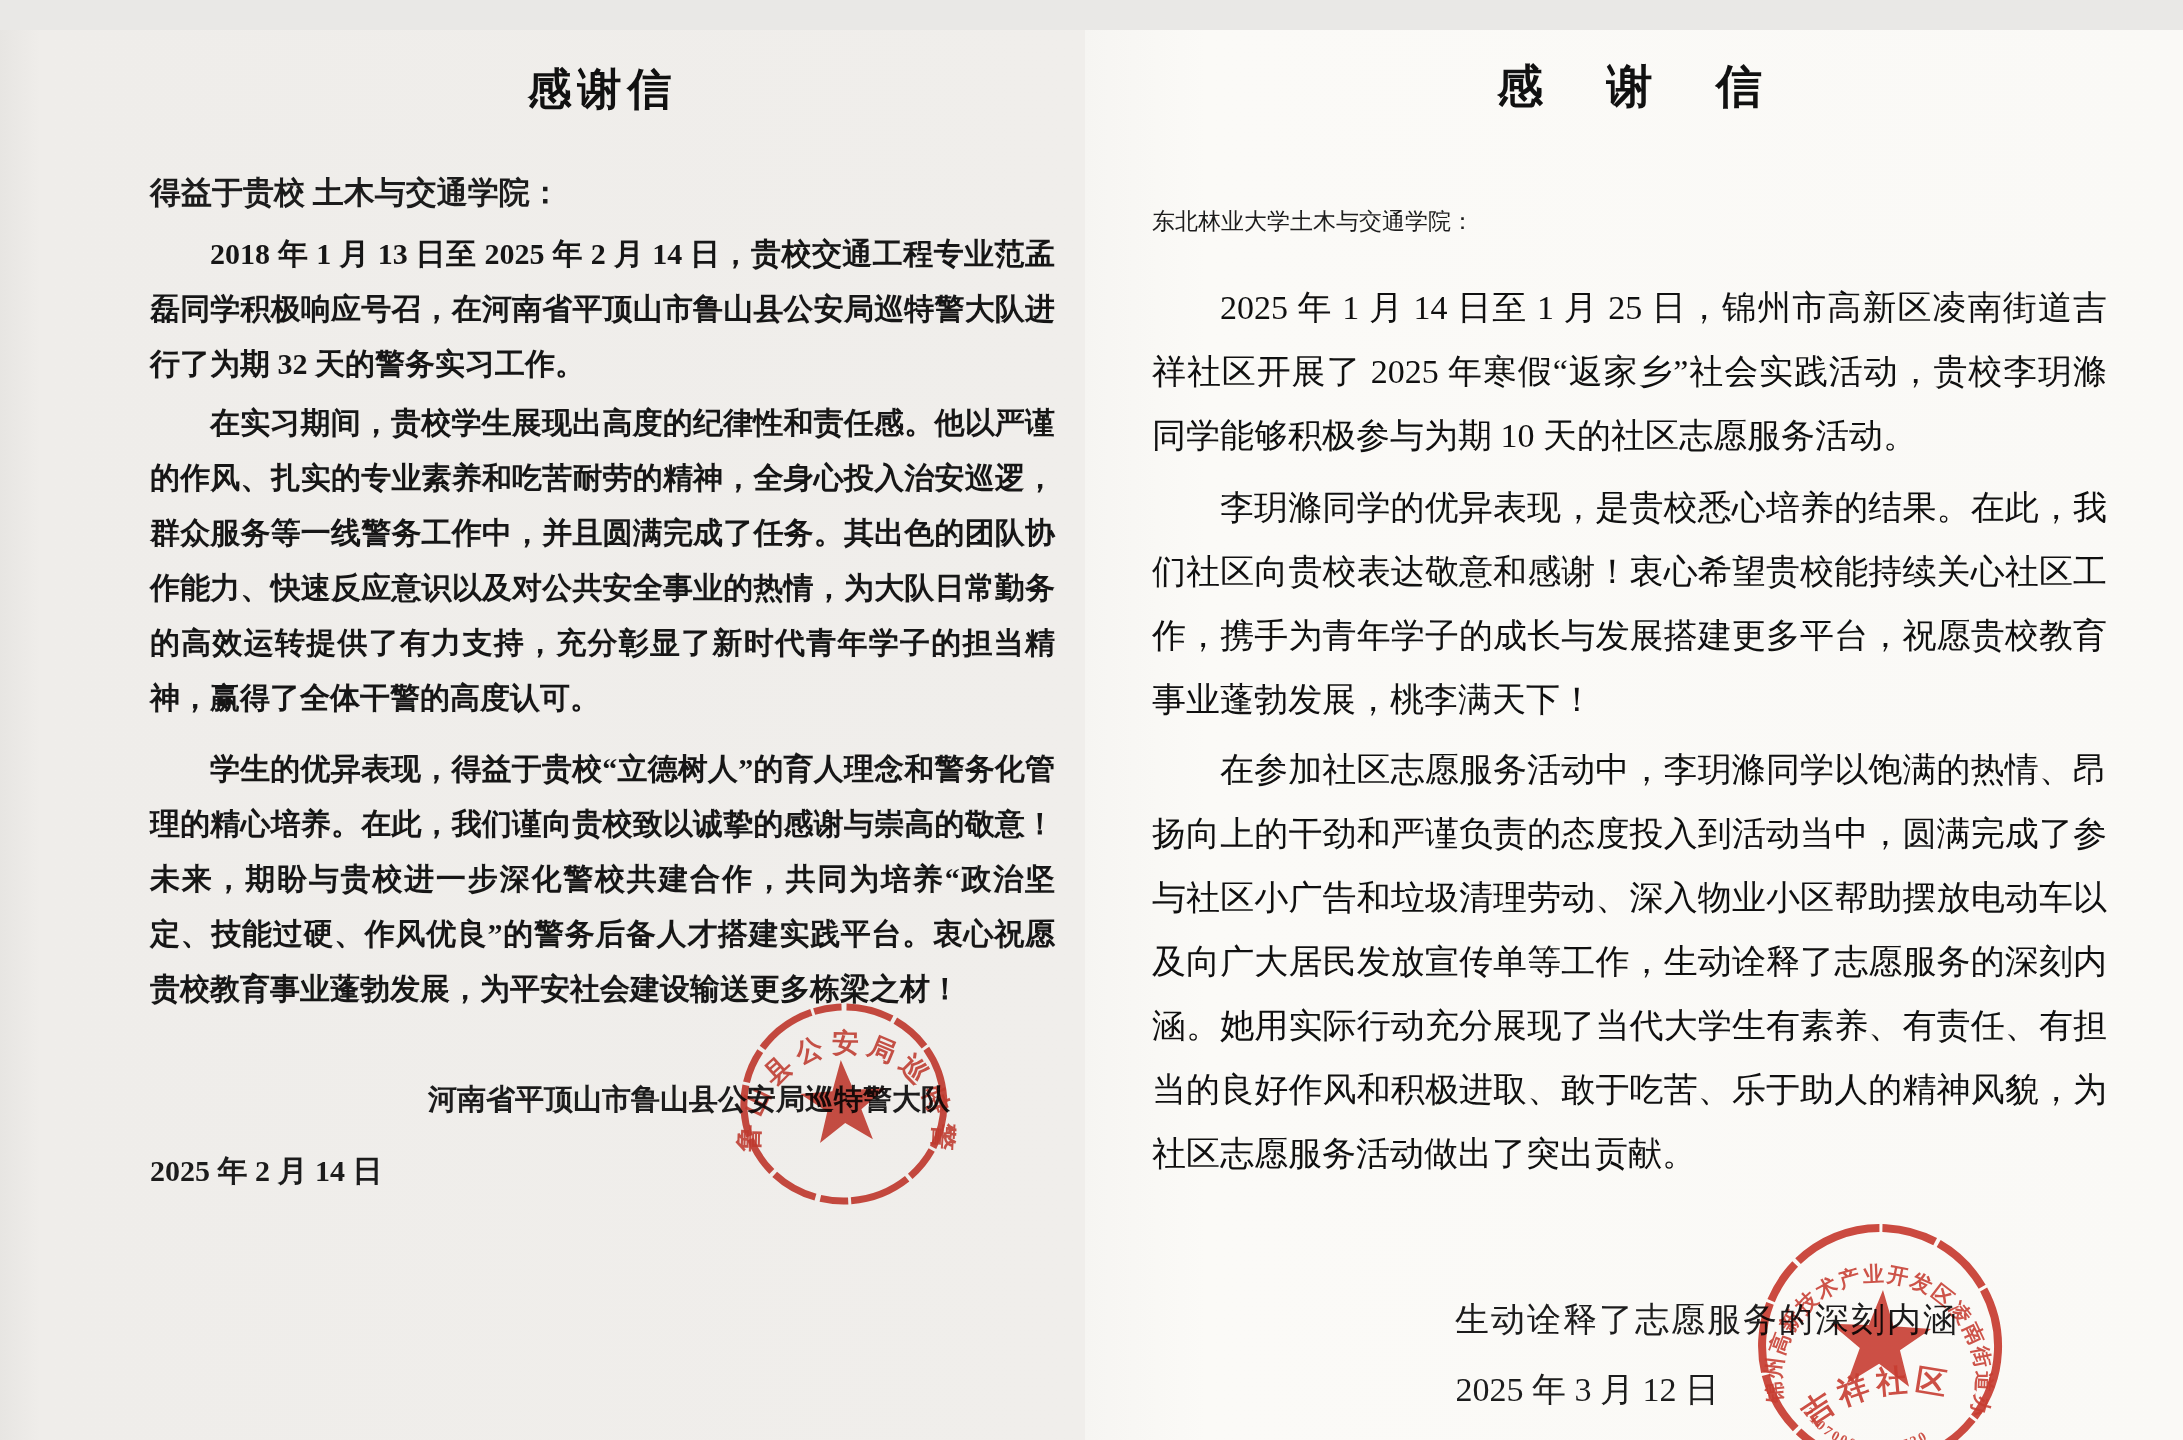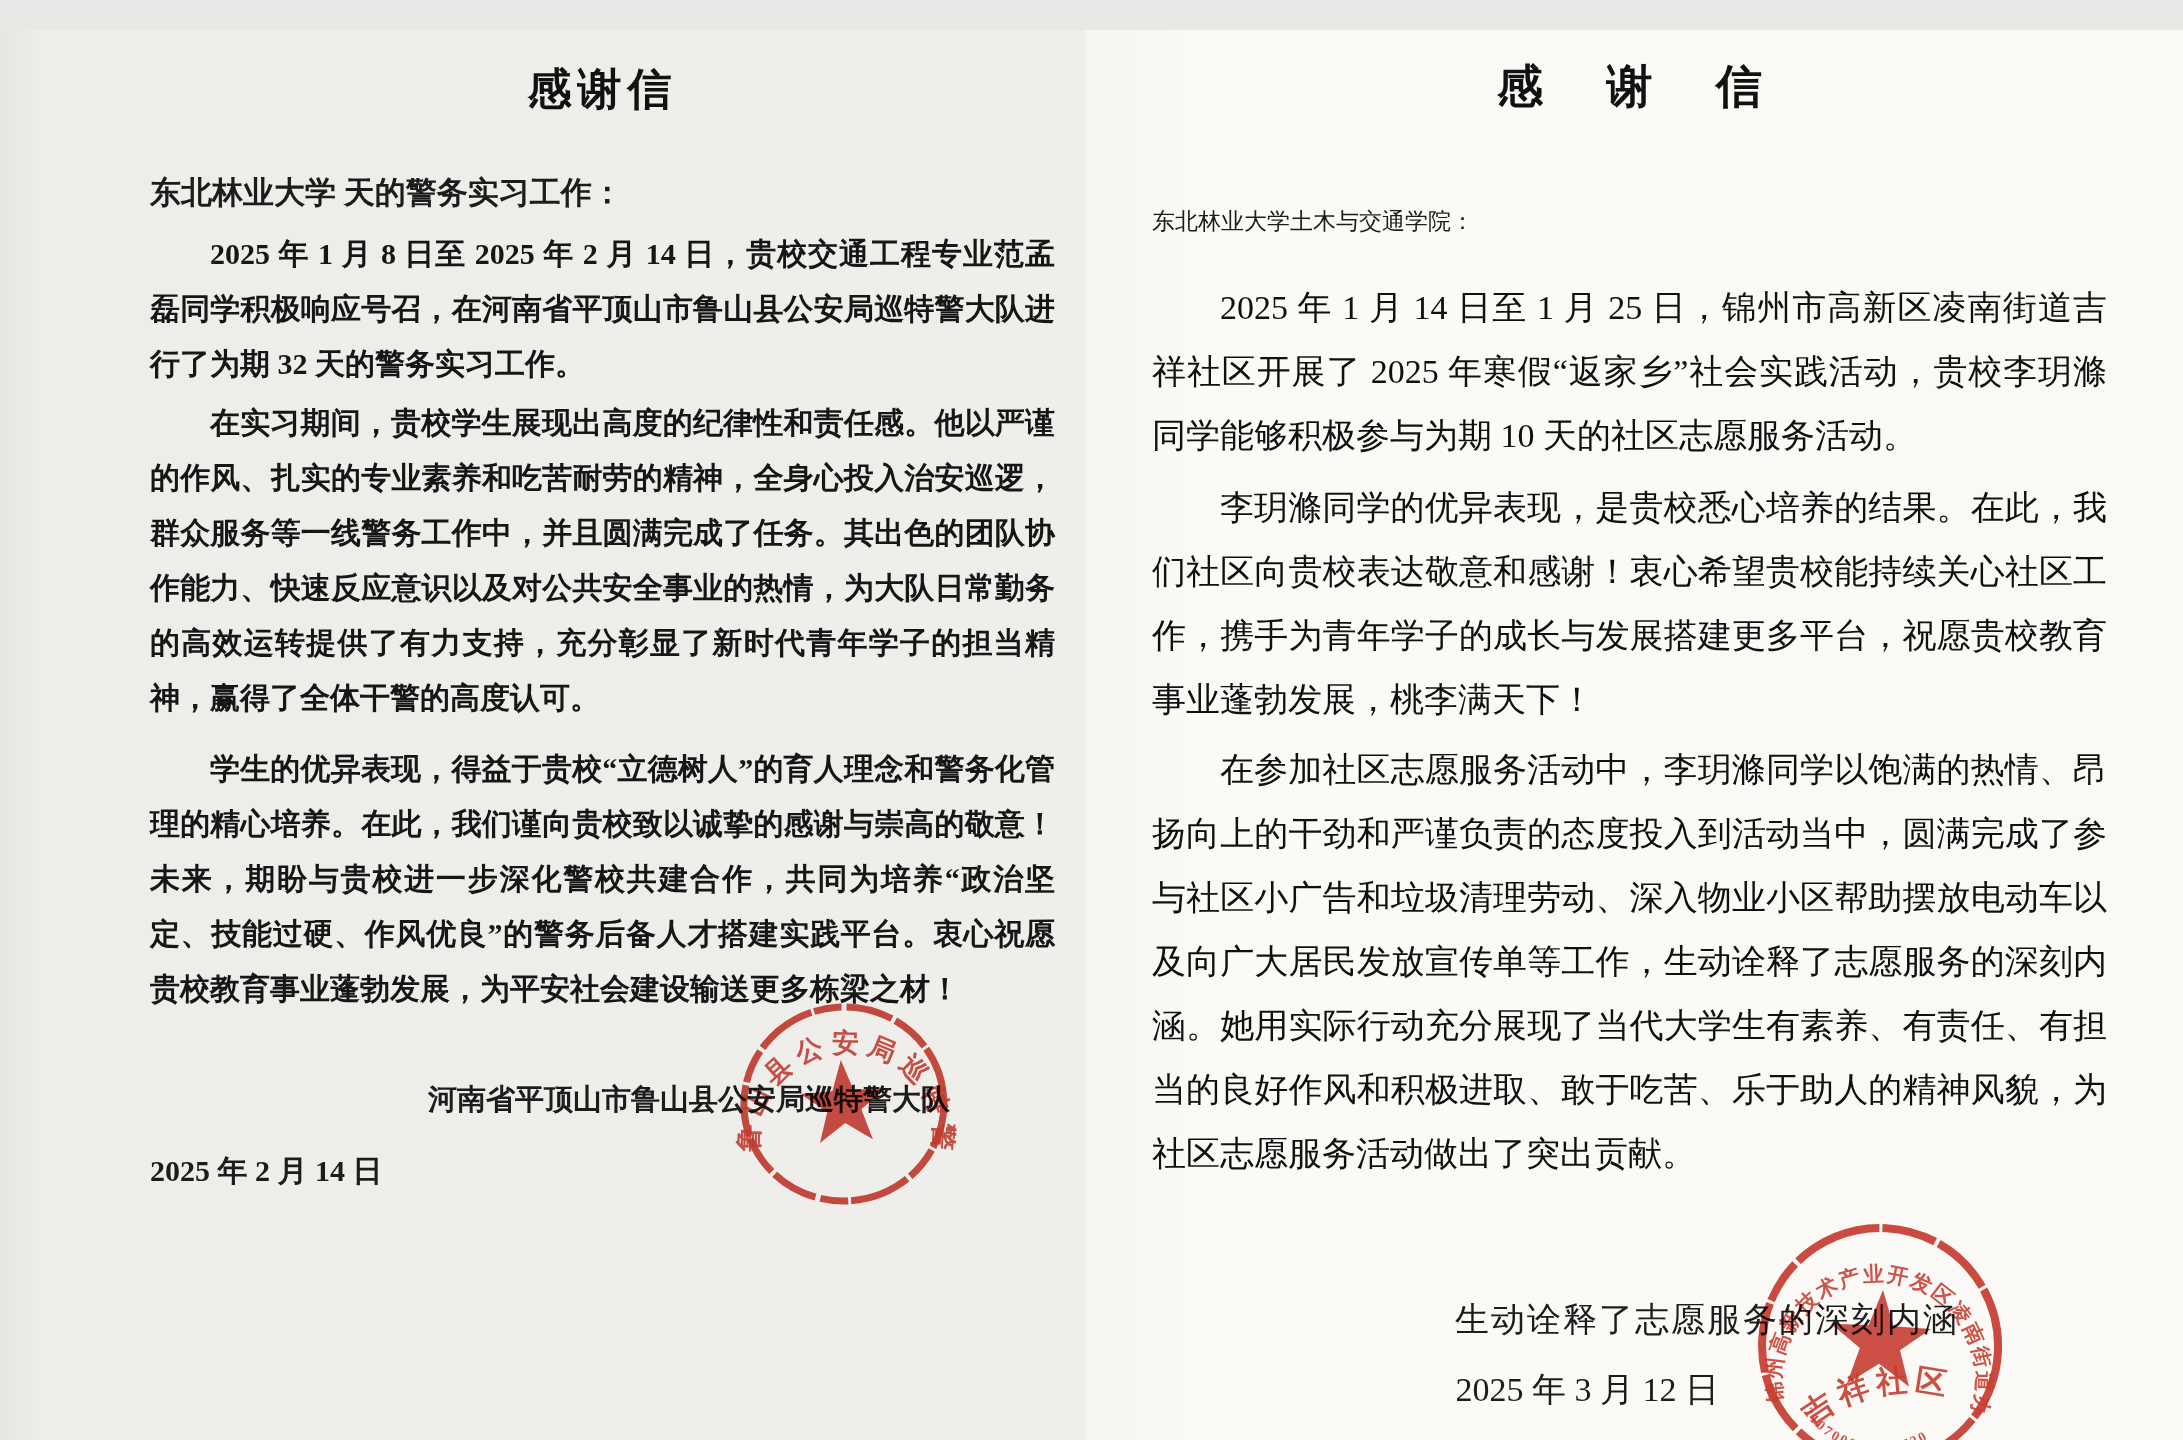--- a/index.html
+++ b/index.html
@@ -59,22 +59,22 @@
 </style>
 </head>
 <body>
 
 <div class="sheet">
   <div class="page-left"></div>
   <div class="page-right"></div>
 
   <div class="col col-left">
     <div class="title title-left">感谢信</div>
-    <div class="greet-left">东北林业大学 天的警务实习工作：</div>
-    <p class="para para-left pl1">2025 年 1 月 8 日至 2025 年 2 月 14 日，贵校交通工程专业范孟磊同学积极响应号召，在河南省平顶山市鲁山县公安局巡特警大队进行了为期 32 天的警务实习工作。</p>
+    <div class="greet-left">得益于贵校 土木与交通学院：</div>
+    <p class="para para-left pl1">2018 年 1 月 13 日至 2025 年 2 月 14 日，贵校交通工程专业范孟磊同学积极响应号召，在河南省平顶山市鲁山县公安局巡特警大队进行了为期 32 天的警务实习工作。</p>
     <p class="para para-left pl2">在实习期间，贵校学生展现出高度的纪律性和责任感。他以严谨的作风、扎实的专业素养和吃苦耐劳的精神，全身心投入治安巡逻，群众服务等一线警务工作中，并且圆满完成了任务。其出色的团队协作能力、快速反应意识以及对公共安全事业的热情，为大队日常勤务的高效运转提供了有力支持，充分彰显了新时代青年学子的担当精神，赢得了全体干警的高度认可。</p>
     <p class="para para-left pl3">学生的优异表现，得益于贵校“立德树人”的育人理念和警务化管理的精心培养。在此，我们谨向贵校致以诚挚的感谢与崇高的敬意！未来，期盼与贵校进一步深化警校共建合作，共同为培养“政治坚定、技能过硬、作风优良”的警务后备人才搭建实践平台。衷心祝愿贵校教育事业蓬勃发展，为平安社会建设输送更多栋梁之材！</p>
     <div class="sig sig-left">河南省平顶山市鲁山县公安局巡特警大队</div>
     <div class="date-left">2025 年 2 月 14 日</div>
   </div>
 
   <div class="col col-right">
     <div class="title title-right">感 谢 信</div>
     <div class="greet-right">东北林业大学土木与交通学院：</div>
     <p class="para para-right pr1">2025 年 1 月 14 日至 1 月 25 日，锦州市高新区凌南街道吉祥社区开展了 2025 年寒假“返家乡”社会实践活动，贵校李玥滌同学能够积极参与为期 10 天的社区志愿服务活动。</p>

